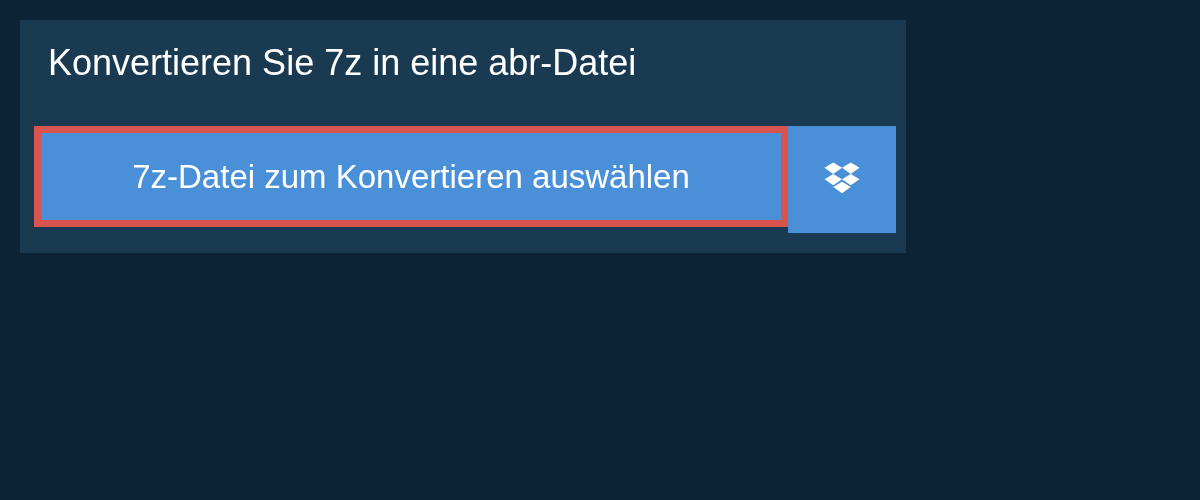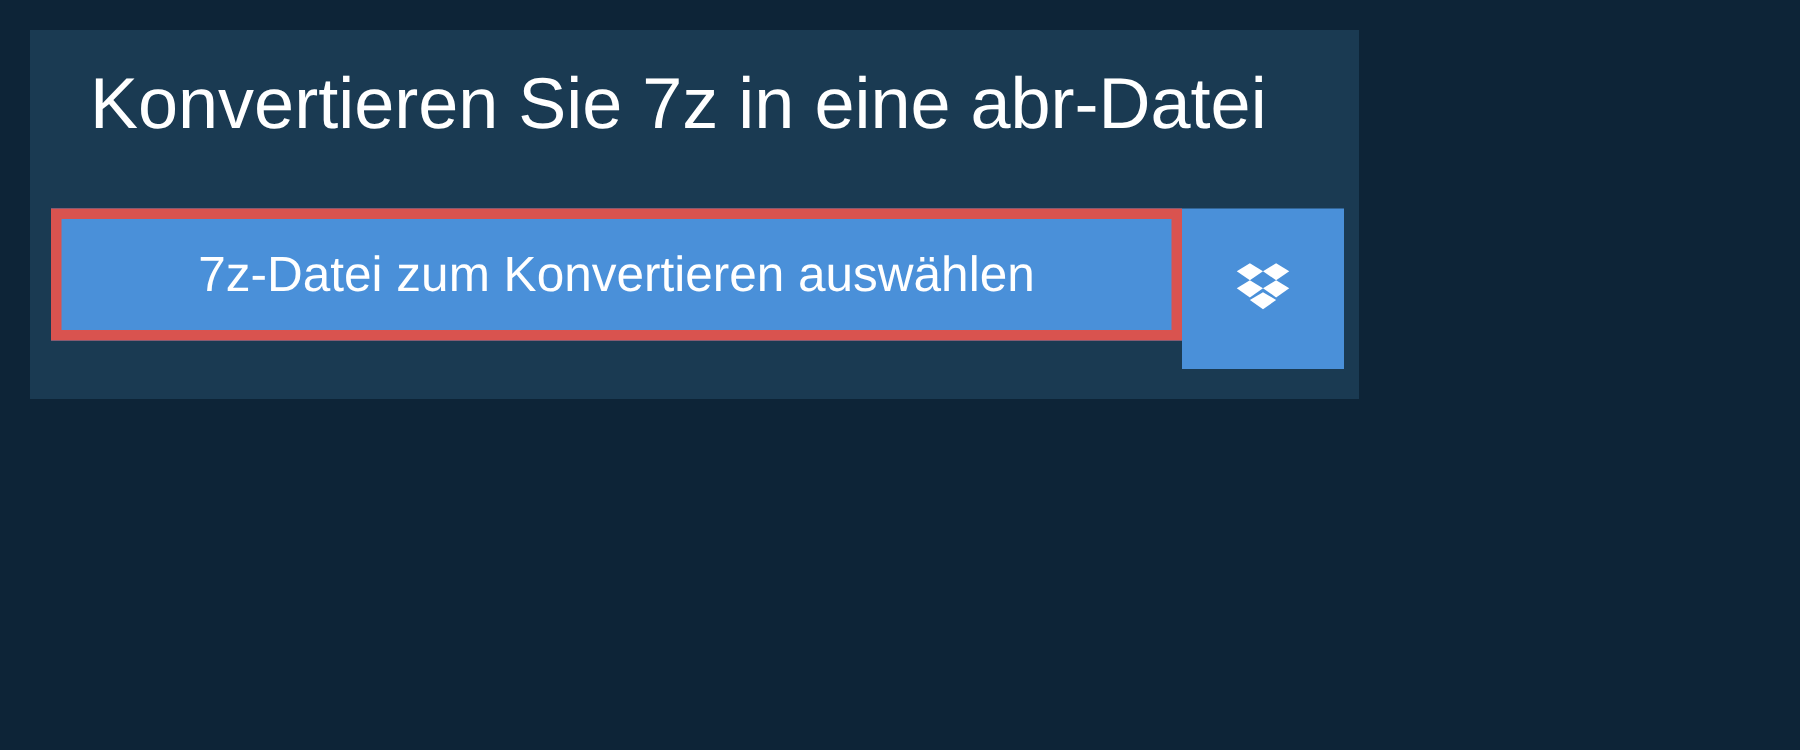--- a/index.html
+++ b/index.html
@@ -16,34 +16,33 @@
     }
     .panel {
       position: absolute;
       left: 20px;
       top: 20px;
       width: 886px;
       background: #1a3a52;
     }
     .heading {
       color: #ffffff;
-      font-size: 48px;
+      font-size: 36px;
       font-weight: 400;
       padding: 22px 28px;
-      margin-left: 12px;
     }
     .button-row {
       display: flex;
       padding: 20px 14px 20px 14px;
       gap: 0;
     }
     .select-button {
       flex: 0 0 auto;
       width: 754px;
-      height: 88px;
+      height: 101px;
       background: #4a90d9;
       border: 7px solid #d9534f;
       color: #ffffff;
       font-size: 33px;
       font-weight: 400;
       display: flex;
       align-items: center;
       justify-content: center;
       cursor: pointer;
     }

